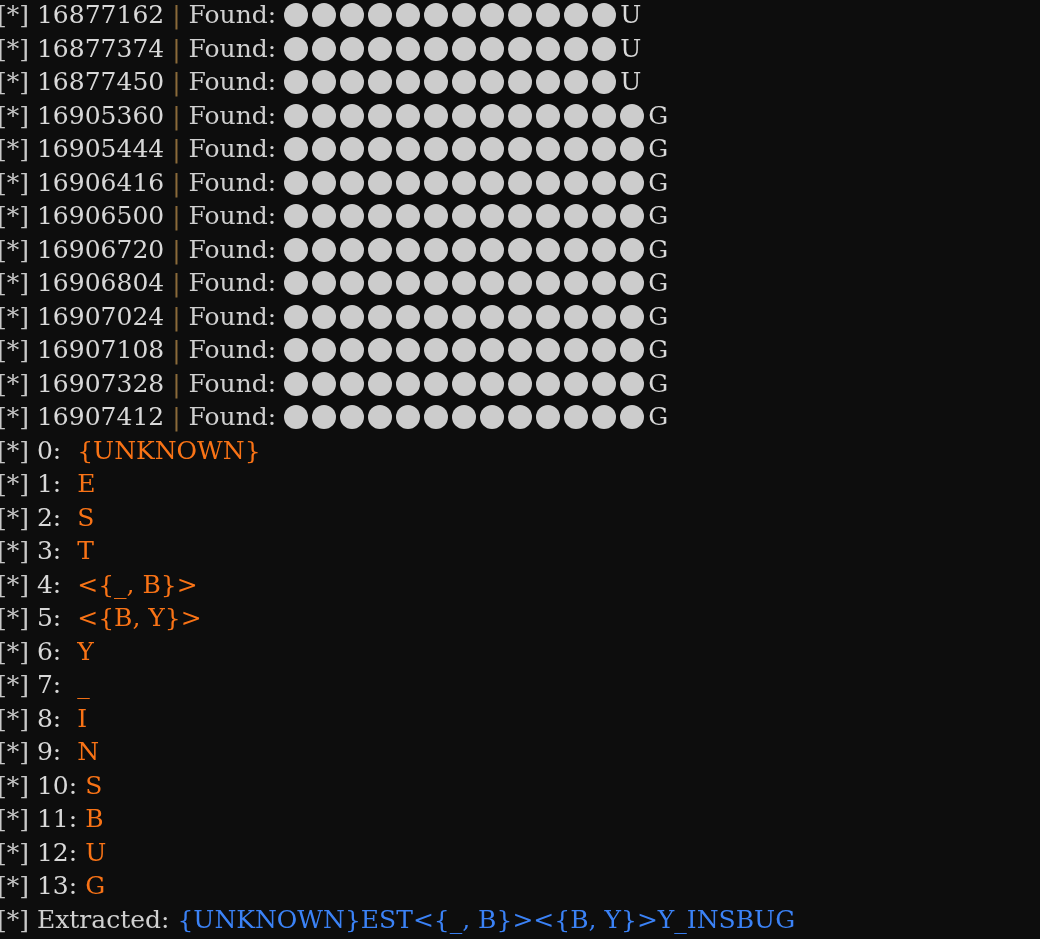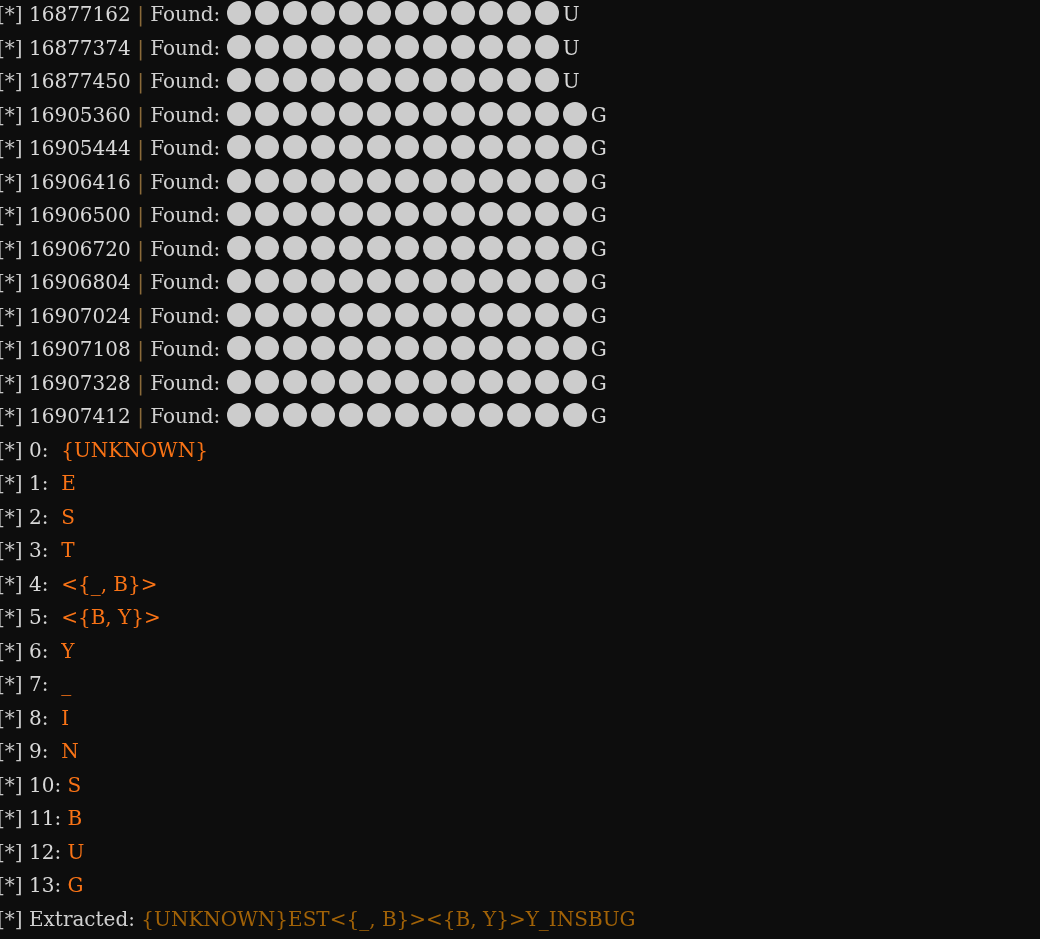--- a/index.html
+++ b/index.html
@@ -8,21 +8,21 @@
     padding: 0;
     background: #0d0d0d;
   }
   #terminal {
     position: relative;
     width: 1040px;
     height: 939px;
     background: #0d0d0d;
     overflow: hidden;
     font-family: "DejaVu Serif", "Liberation Serif", serif;
-    font-size: 20px;
+    font-size: 25px;
     line-height: 33.5px;
     color: #d4d4d4;
     -webkit-font-smoothing: none;
   }
   .screen {
     position: absolute;
     left: -3px;
     top: -2px;
     width: 1046px;
     padding: 0;
@@ -49,21 +49,21 @@
   .tail {
     color: #d8d8d8;
   }
   .idx {
     color: #d8d8d8;
   }
   .val {
     color: #f97316;
   }
   .extract {
-    color: #a16207;
+    color: #3b82f6;
     text-align: center;
   }
   
   .circ {
     display: inline-block;
     width: 24px;
     height: 24px;
     margin: 0 4px 0 0;
     border-radius: 50%;
     background: #cccccc;

